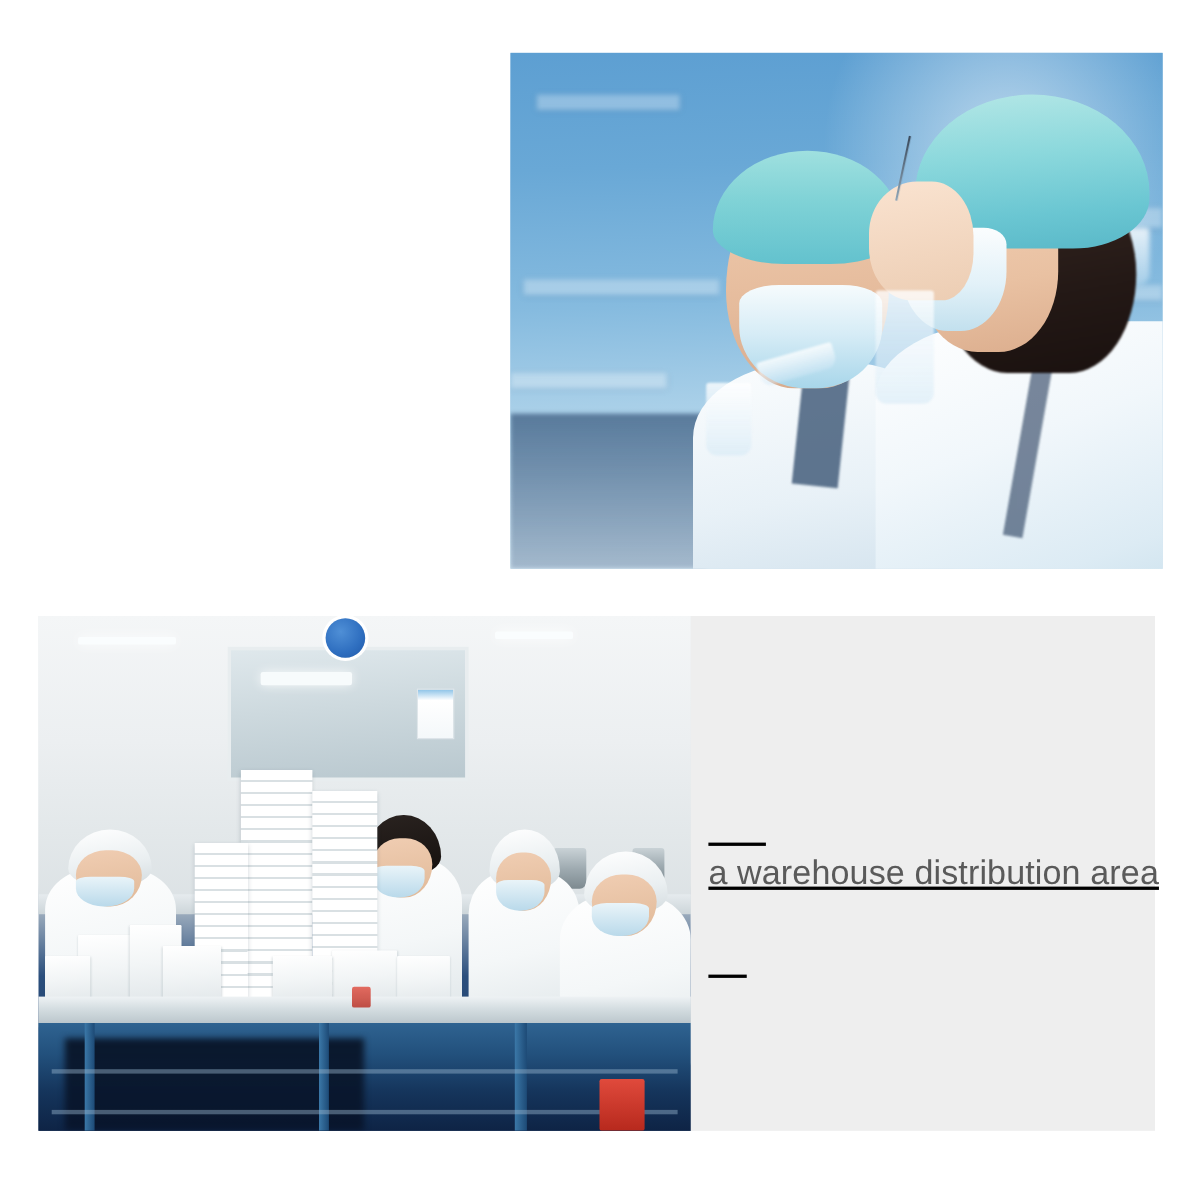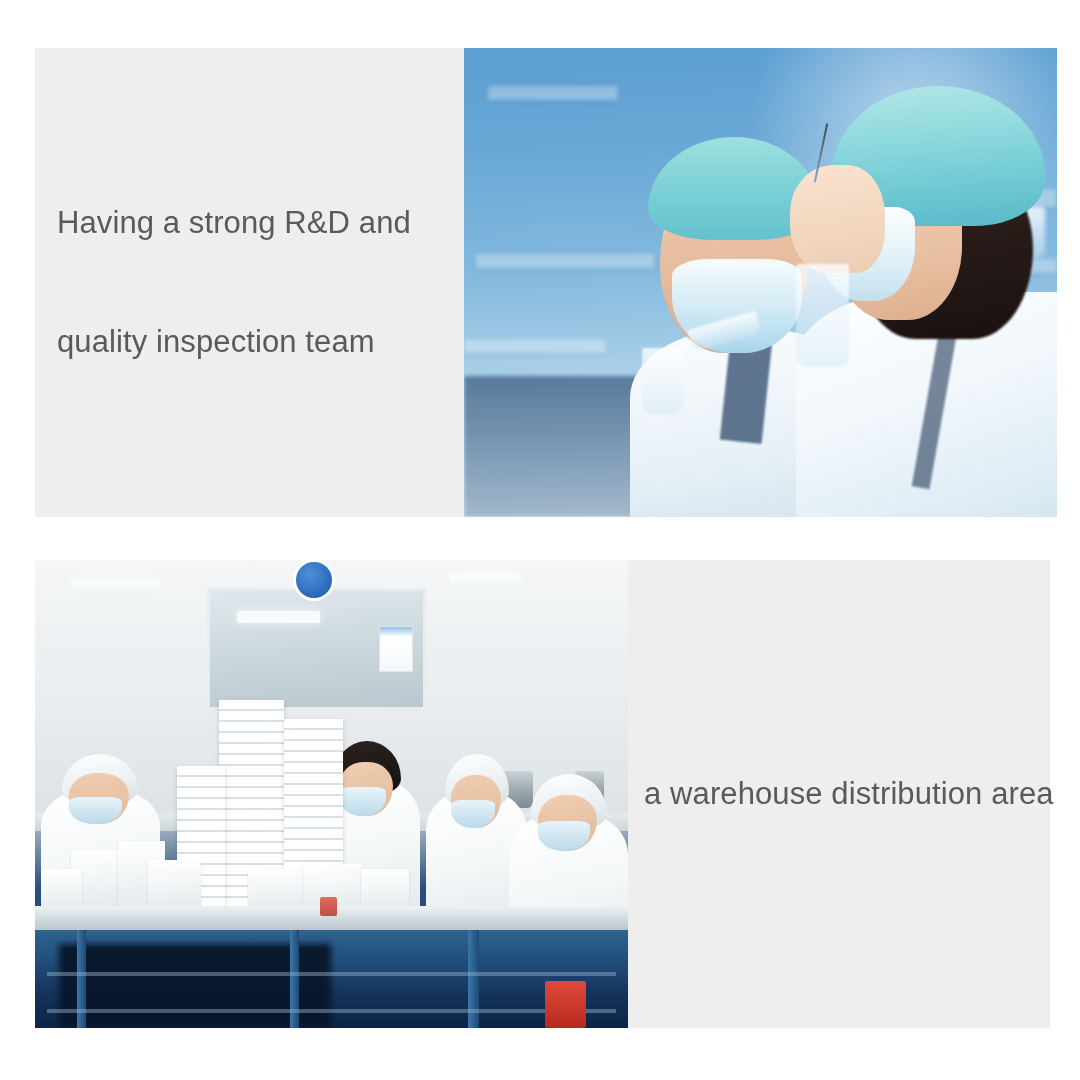--- a/index.html
+++ b/index.html
@@ -57,20 +57,21 @@
   
   #bottom-photo {
     left: 35px; top: 560px;
     width: 593px; height: 468px;
     background: linear-gradient(180deg, #e9edef 0%, #dde3e6 34%, #cfd6da 52%, #2b4f7d 70%, #16305a 100%);
   }
   #bottom-caption-panel {
     left: 628px; top: 560px;
     width: 422px; height: 468px;
     padding-left: 16px;
+    text-decoration: underline;
   }
 
   
   .lab-bg {
     position: absolute; inset: 0;
     background:
       radial-gradient(ellipse 40% 55% at 76% 18%, rgba(255,255,255,0.55), rgba(255,255,255,0) 70%),
       linear-gradient(178deg, #5d9fd2 0%, #69a8d6 22%, #86bbdf 48%, #a8cfe8 66%, #c6dff0 86%, #d9e9f4 100%);
   }
   .lab-shelf {
@@ -314,26 +315,20 @@
     filter: blur(0.6px);
   }
   .soft { filter: blur(1.1px); }
   .softer { filter: blur(2.2px); }
 </style>
 </head>
 <body>
 
 <div class="canvas">
 
-  <div class="panel" id="top-caption-panel">
-    <div class="caption">
-      <div>Having a strong R&amp;D and</div>
-      <div>quality inspection team</div>
-    </div>
-  </div>
 
   <div class="photo" id="top-photo">
     <div class="lab-bg"></div>
 
     <div class="lab-shelf softer" style="left:2%; top:44%; width:30%; height:3%;"></div>
     <div class="lab-shelf softer" style="left:0%; top:62%; width:24%; height:3%;"></div>
     <div class="lab-dark" style="left:0%; top:70%; width:30%; height:30%;"></div>
     <div class="lab-shelf softer" style="left:84%; top:30%; width:16%; height:4%;"></div>
     <div class="lab-shelf softer" style="left:86%; top:45%; width:14%; height:3%;"></div>
     <div class="glassware softer" style="left:88%; top:33%; width:4%; height:12%;"></div>

